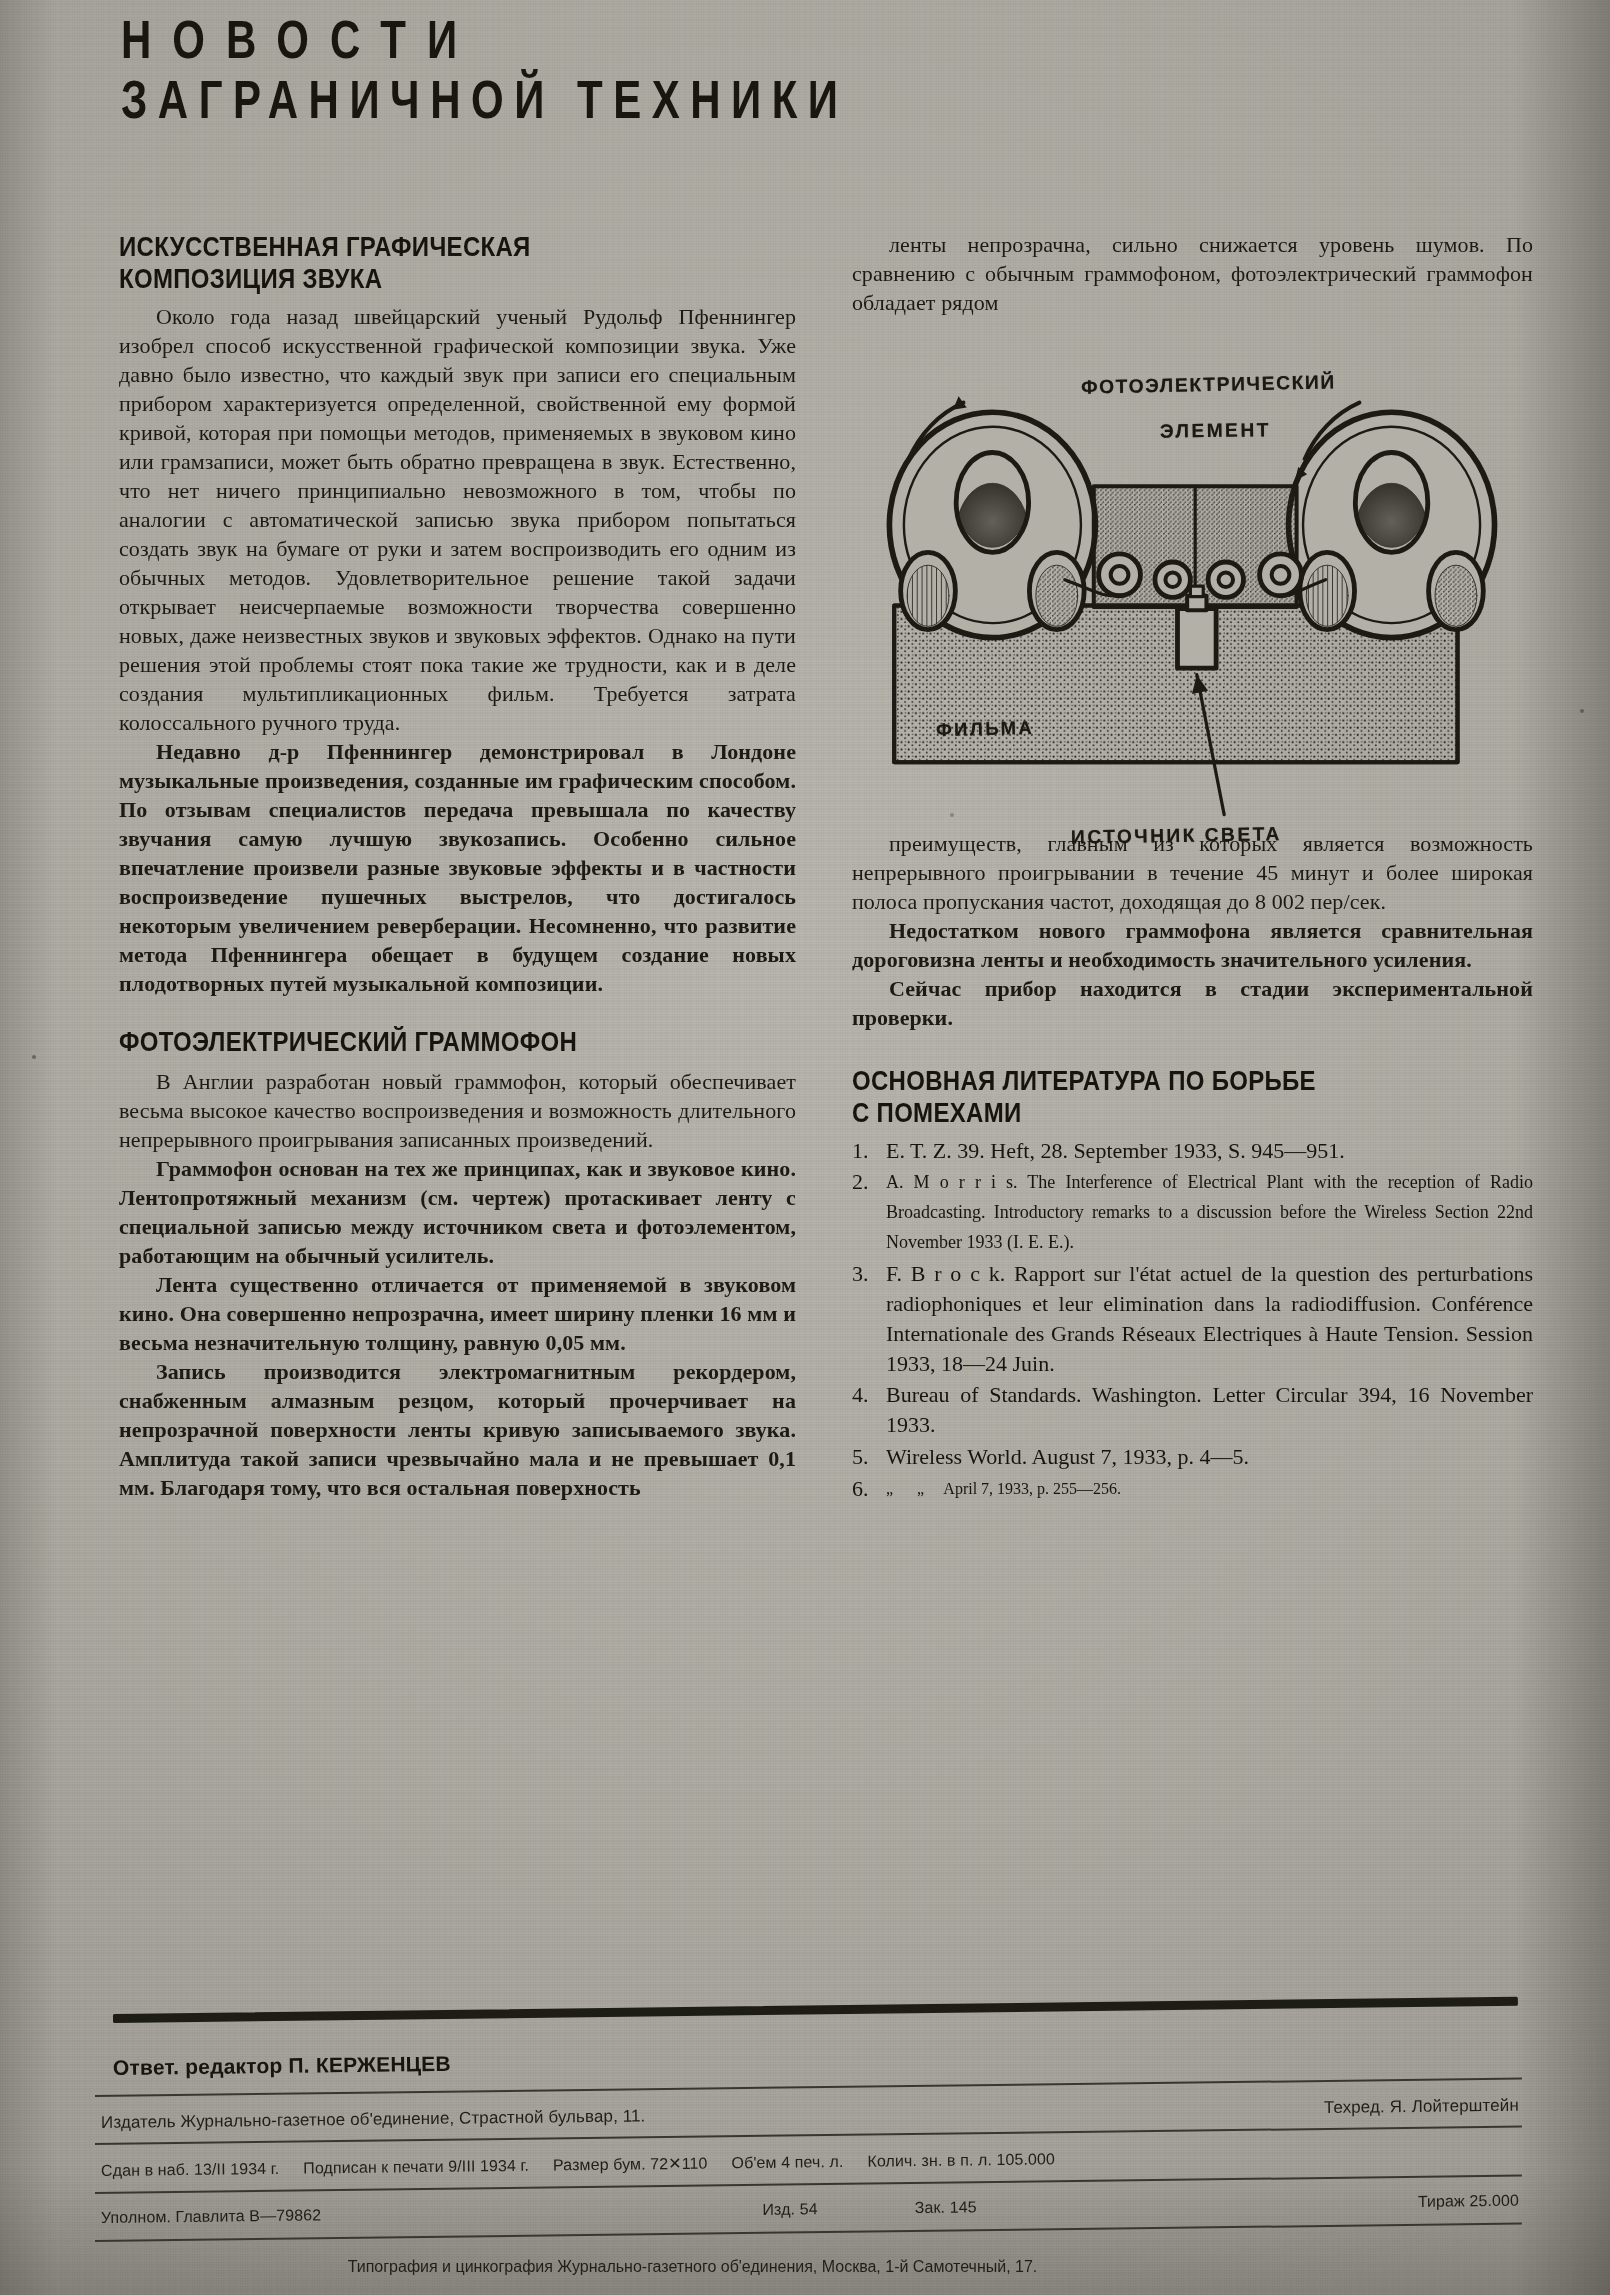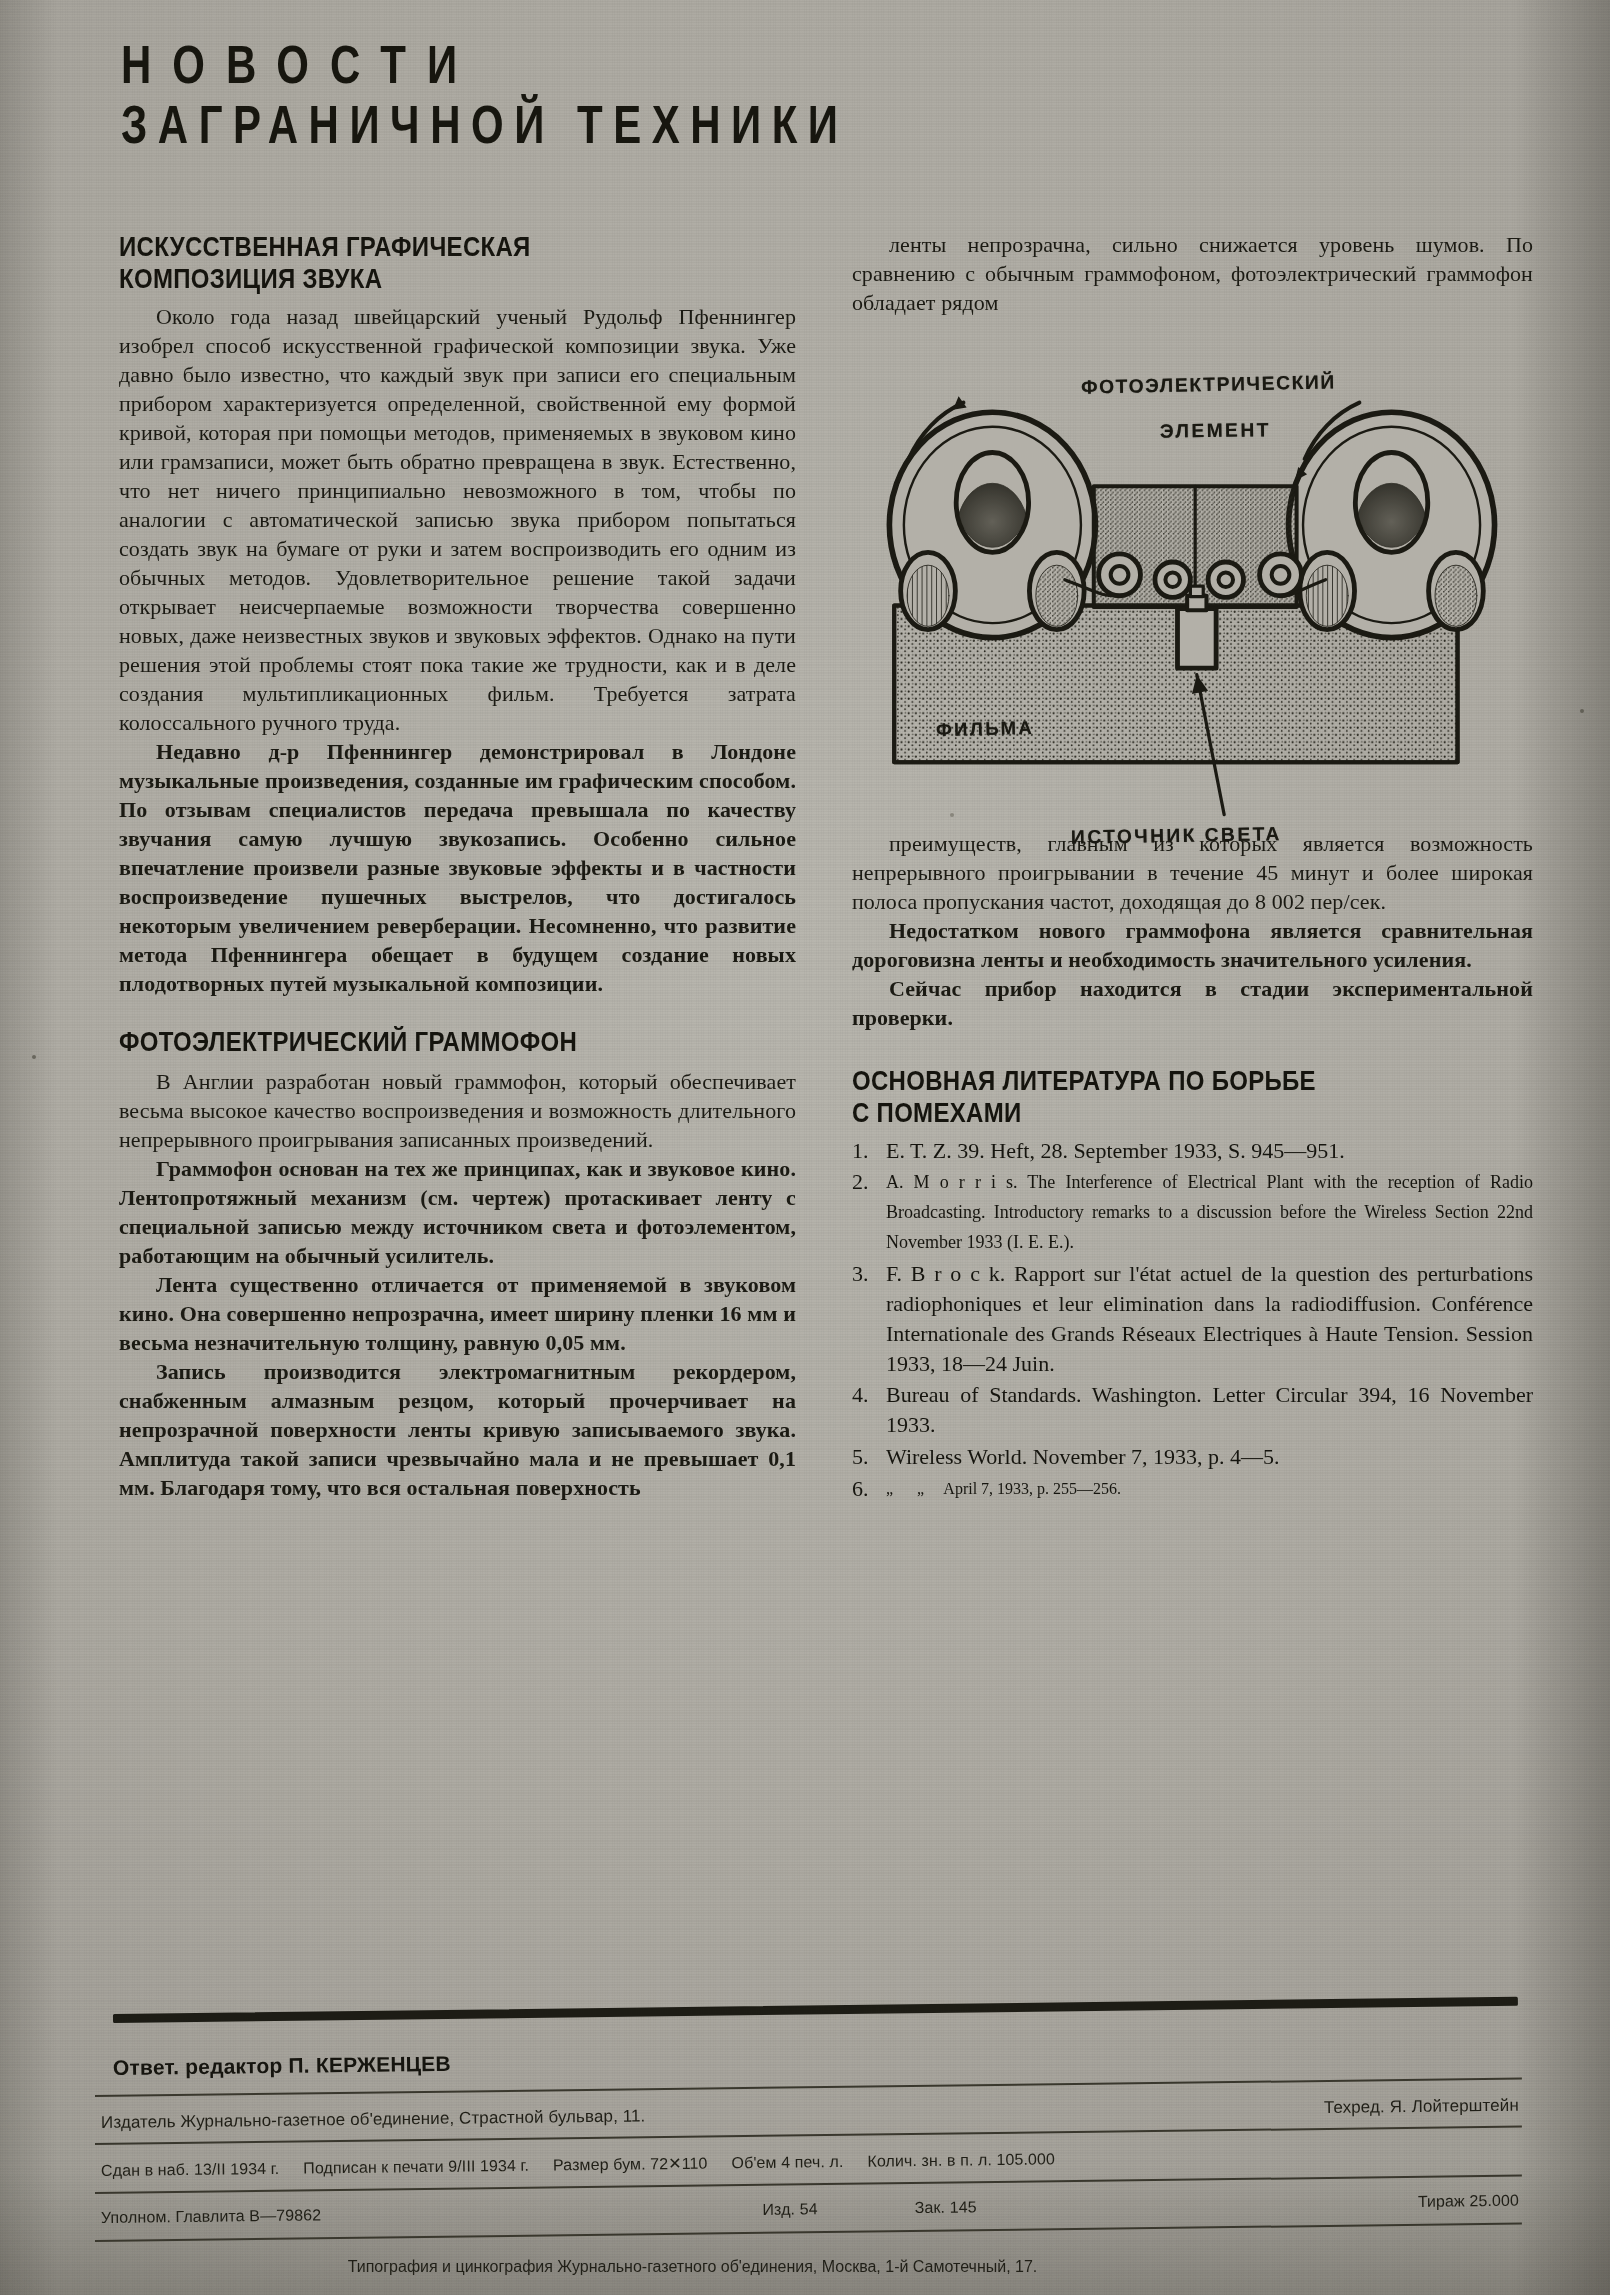--- a/index.html
+++ b/index.html
@@ -35,21 +35,21 @@
     background:linear-gradient(to top, rgba(40,38,32,.22), rgba(40,38,32,0));
   }
   .edge-dark-left{
     position:absolute;left:0;top:0;width:56px;height:100%;
     background:linear-gradient(to right, rgba(40,38,32,.18), rgba(40,38,32,0));
   }
 
   .page{position:absolute;inset:0;}
 
   
-  .masthead{position:absolute;left:121px;top:38px;width:886px;}
+  .masthead{position:absolute;left:121px;top:13px;width:886px;}
   .mast-line{
     font-family:"Liberation Sans", sans-serif;
     font-weight:700;
     color:#17160f;
     line-height:1.0;
     transform:scaleY(1.28);
     transform-origin:left top;
   }
   .mast-1{font-size:42px;letter-spacing:21px;margin-bottom:17.7px;}
   .mast-2{font-size:42px;letter-spacing:10.5px;}
@@ -203,21 +203,21 @@
       <li style="display:flex;margin-bottom:1.6px">
         <span style="width:34px;flex:none;font-size:22px;line-height:30px">3.</span>
         <span style="flex:1;font-size:22px;line-height:30px;text-align:justify">F. B r o c k. Rapport sur l'état actuel de la question des perturbations radiophoniques et leur elimination dans la radiodiffusion. Conférence Internationale des Grands Réseaux Electriques à Haute Tension. Session 1933, 18—24 Juin.</span>
       </li>
       <li style="display:flex;margin-bottom:1.6px">
         <span style="width:34px;flex:none;font-size:22px;line-height:30px">4.</span>
         <span style="flex:1;font-size:22px;line-height:30px;text-align:justify">Bureau of Standards. Washington. Letter Circular 394, 16 November 1933.</span>
       </li>
       <li style="display:flex;margin-bottom:1.6px">
         <span style="width:34px;flex:none;font-size:22px;line-height:30px">5.</span>
-        <span style="flex:1;font-size:22px;line-height:30px">Wireless World. November 7, 1933, p. 4—5.</span>
+        <span style="flex:1;font-size:22px;line-height:30px">Wireless World. August 7, 1933, p. 4—5.</span>
       </li>
       <li style="display:flex;margin-bottom:1.6px">
         <span style="width:34px;flex:none;font-size:22px;line-height:30px">6.</span>
         <span style="flex:1;font-size:16px;line-height:30px;white-space:pre">„      „     April 7, 1933, p. 255—256.</span>
       </li>
     </ol>
   </div>
 
   <div class="figwrap">
     <svg width="636" height="507" viewBox="0 0 790 630">

